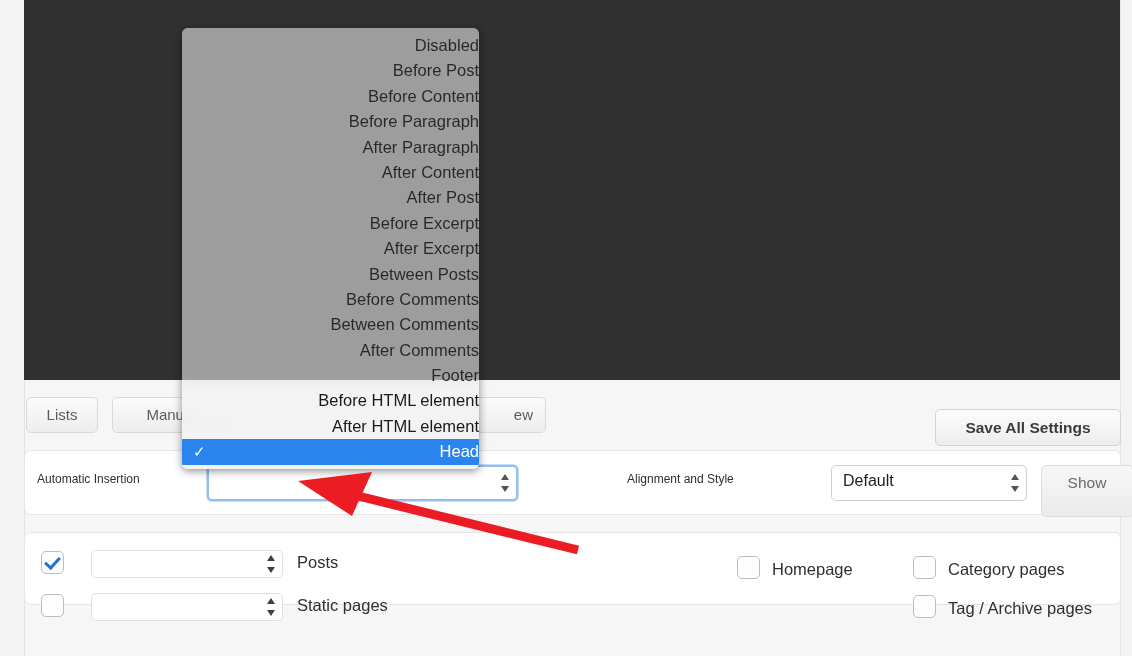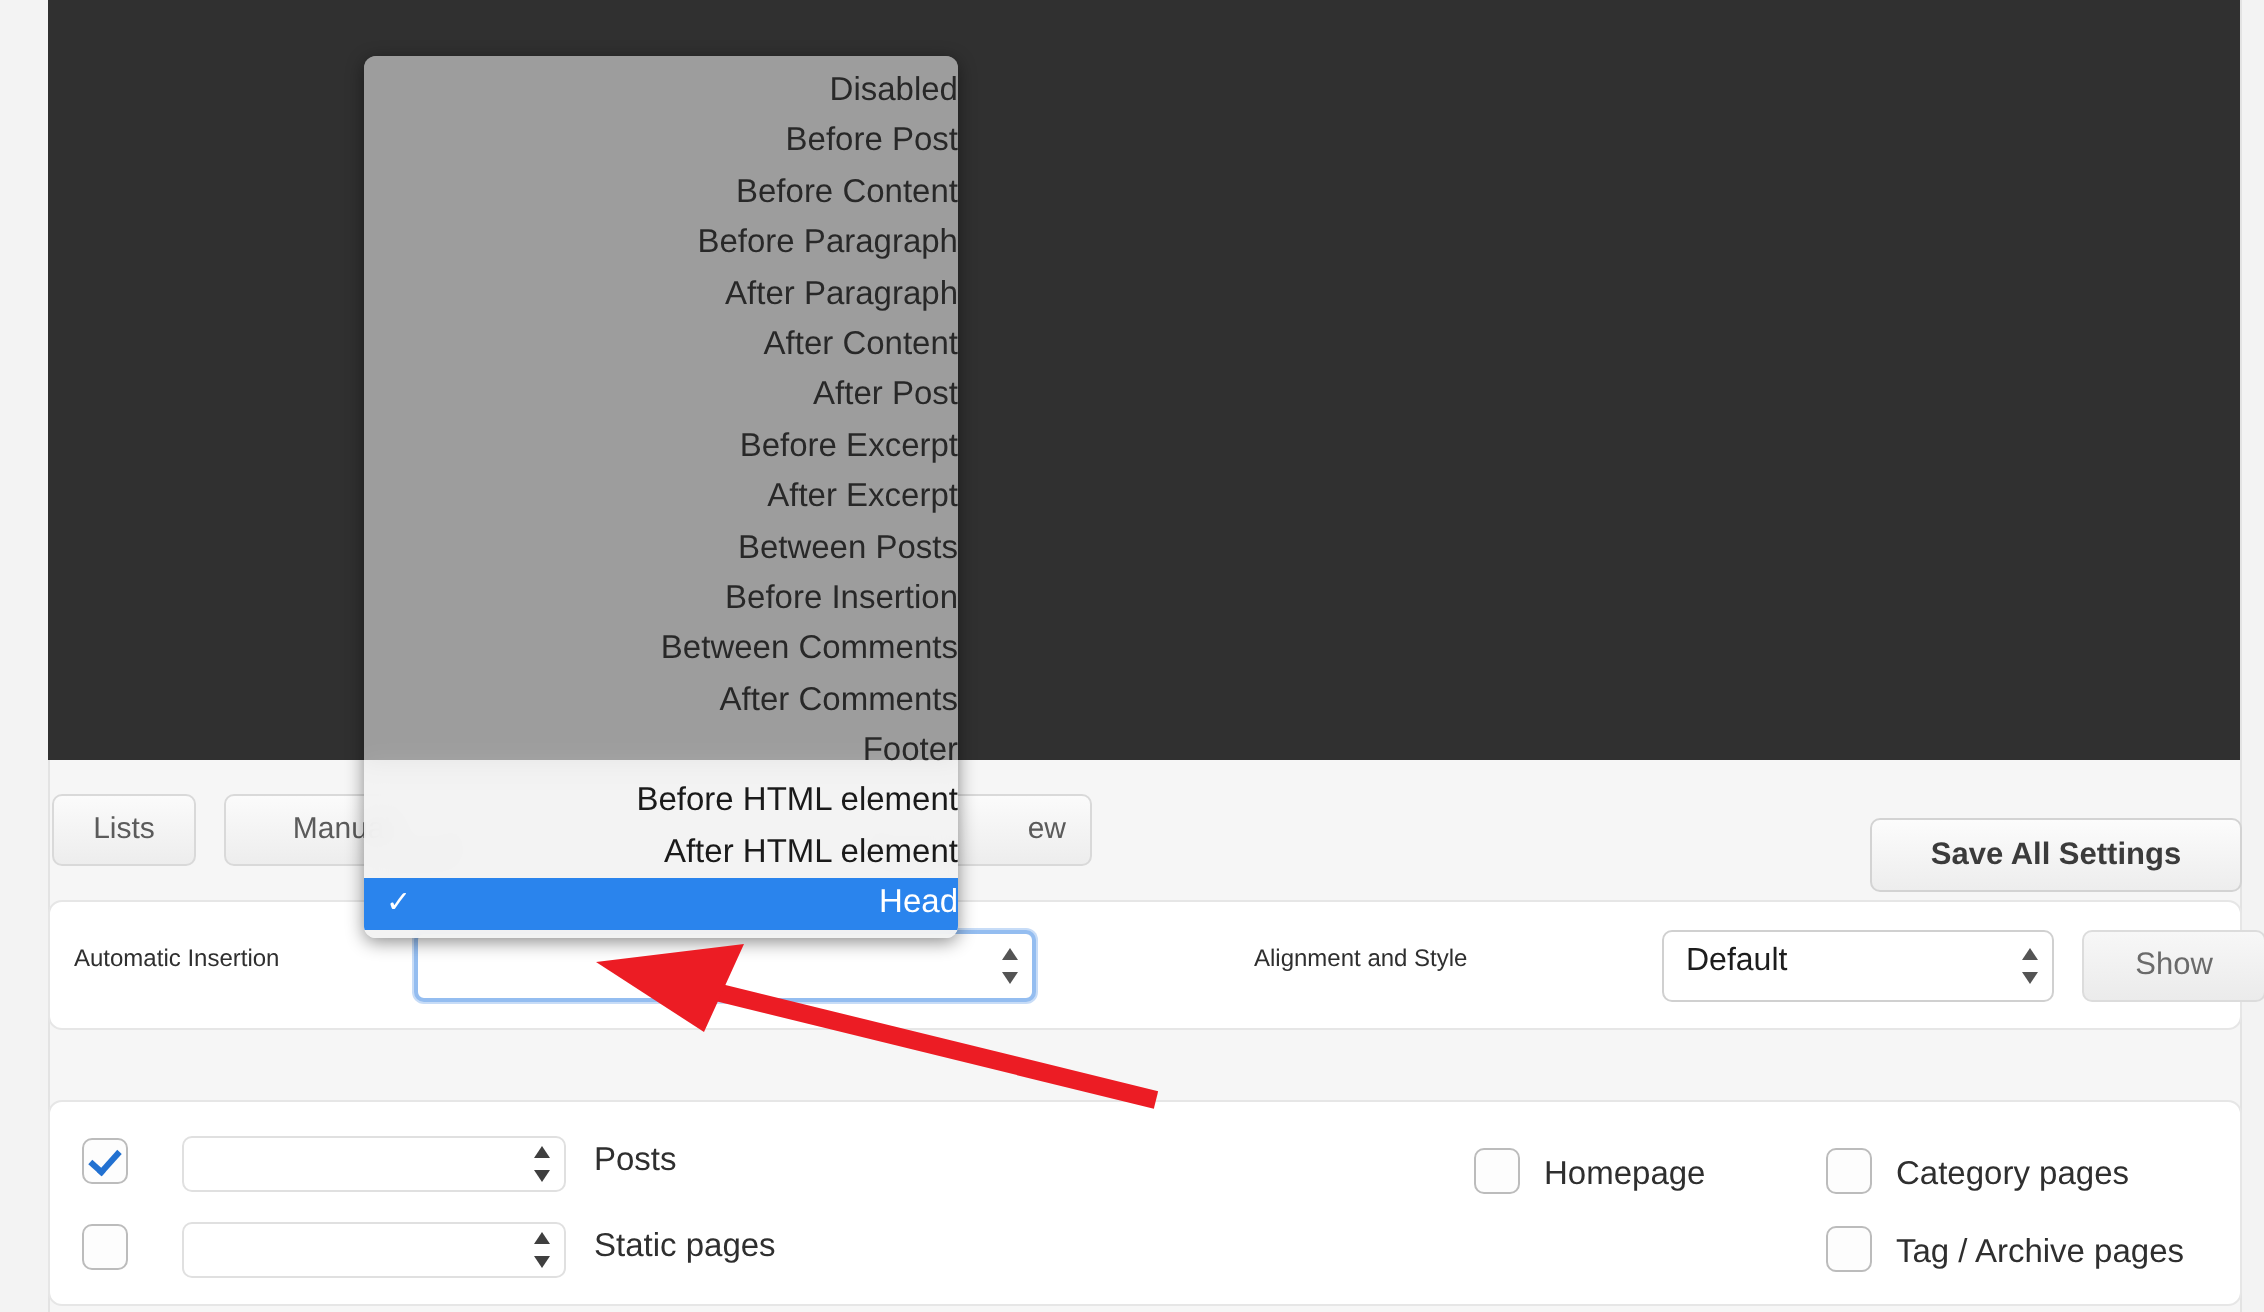--- a/index.html
+++ b/index.html
@@ -89,21 +89,21 @@
 
   
   .panel {
     position: absolute;
     background: #ffffff;
     border: 1px solid #e6e6e6;
     border-radius: 7px;
     box-sizing: border-box;
   }
   #panel-insertion { left: 24px; top: 450px; width: 1097px; height: 65px; }
-  #panel-scope     { left: 24px; top: 550px; width: 1097px; height: 103px; }
+  #panel-scope     { left: 24px; top: 532px; width: 1097px; height: 73px; }
 
   .row-label {
     position: absolute;
     color: #2f2f2f;
     font-size: 12px;
     white-space: nowrap;
   }
   #label-automatic-insertion { left: 12px; top: 21px; }
   #label-alignment-style     { left: 602px; top: 21px; }
 
@@ -142,21 +142,21 @@
   }
   .stepper .up { border-bottom: 6px solid #545454; }
   .stepper .down { border-top: 6px solid #545454; }
 
   #select-insertion { left: 182px; top: 14px; width: 311px; height: 36px; }
   #select-alignment { left: 806px; top: 14px; width: 196px; height: 36px; }
 
   .show-btn {
     position: absolute;
     left: 1016px; top: 14px;
-    width: 92px; height: 36px;
+    width: 92px; height: 52px;
     border: 1px solid #dcdcdc;
     border-radius: 5px;
     background: linear-gradient(#f7f7f7, #ebebeb);
     color: #6a6a6a;
     font-size: 15.5px;
     line-height: 34px;
     text-align: center;
     box-sizing: border-box;
   }
 
@@ -349,21 +349,21 @@
         <div class="dd-item"><span>Disabled</span></div>
         <div class="dd-item"><span>Before Post</span></div>
         <div class="dd-item"><span>Before Content</span></div>
         <div class="dd-item"><span>Before Paragraph</span></div>
         <div class="dd-item"><span>After Paragraph</span></div>
         <div class="dd-item"><span>After Content</span></div>
         <div class="dd-item"><span>After Post</span></div>
         <div class="dd-item"><span>Before Excerpt</span></div>
         <div class="dd-item"><span>After Excerpt</span></div>
         <div class="dd-item"><span>Between Posts</span></div>
-        <div class="dd-item"><span>Before Insertion</span></div>
+        <div class="dd-item"><span>Before Comments</span></div>
         <div class="dd-item"><span>Between Comments</span></div>
         <div class="dd-item"><span>After Comments</span></div>
         <div class="dd-item"><span>Footer</span></div>
         <div class="dd-item"><span>Before HTML element</span></div>
         <div class="dd-item"><span>After HTML element</span></div>
         <div class="dd-item selected"><span class="check">✓</span><span>Head</span></div>
       </div>
     <div class="dd-dark-overlay"></div>
   </div>
 

